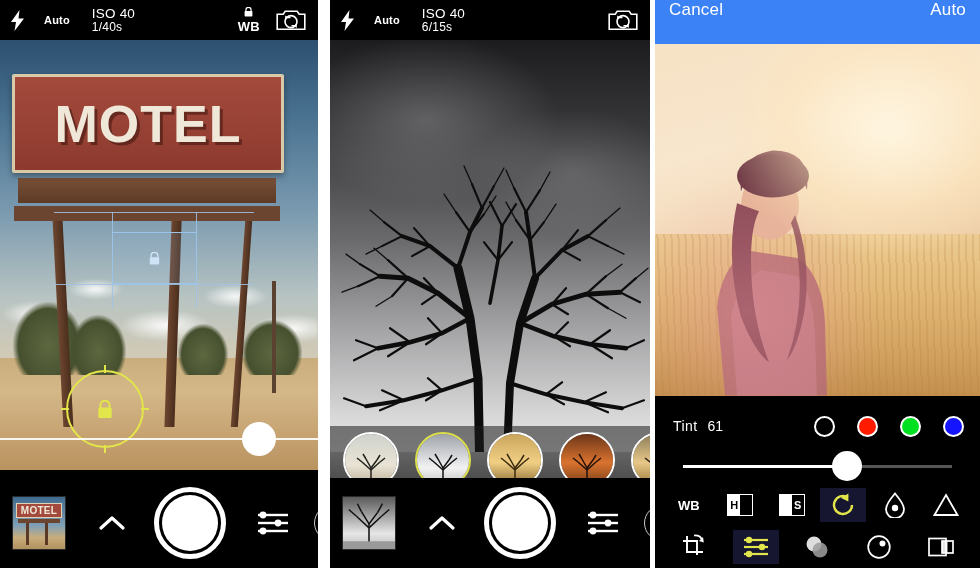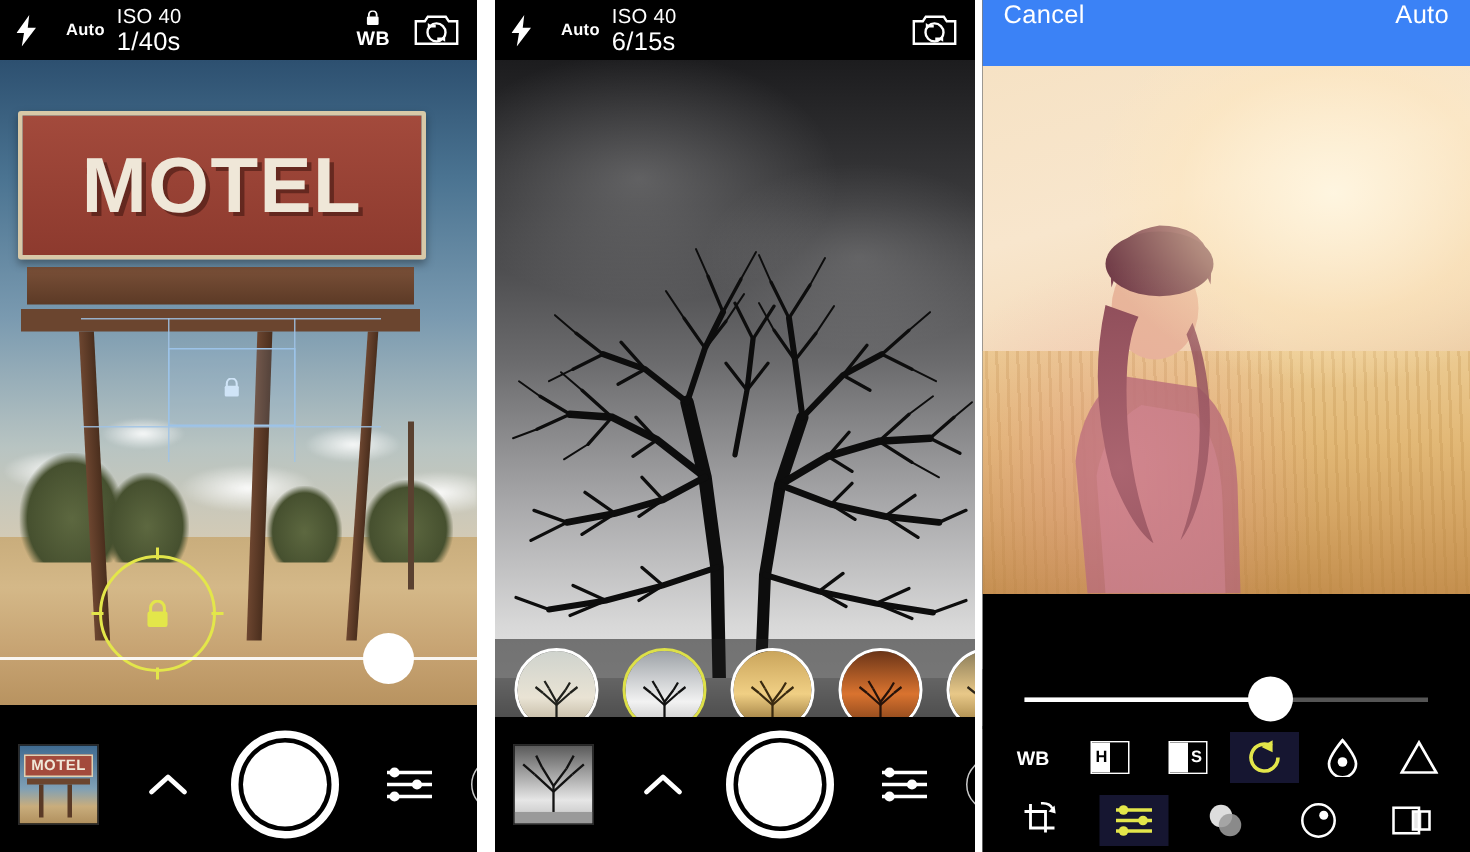--- a/index.html
+++ b/index.html
@@ -13,23 +13,23 @@
   .p2 { width:320px; }
   .gap2 { width:5px; flex:0 0 auto; background:#fff; }
   .p3 { width:325px; }
 
   
   .topbar { position:absolute; top:0; left:0; right:0; height:40px; background:#000;
     display:flex; align-items:center; color:#fff; z-index:20; }
   .flash { display:flex; align-items:center; margin-left:11px; gap:20px; }
   .bolt { width:13px; height:21px; }
   .auto-lbl { font-size:11px; font-weight:bold; letter-spacing:.2px; }
-  .iso-block { margin-left:8px; line-height:1.12; }
+  .iso-block { margin-left:22px; line-height:1.12; }
   .iso-l1 { font-size:13.5px; letter-spacing:.2px; }
-  .iso-l2 { font-size:17px; letter-spacing:.2px; }
+  .iso-l2 { font-size:12px; letter-spacing:.2px; }
   .wb-lock { margin-left:auto; text-align:center; line-height:1; }
   .wb-lockico { display:block; margin:0 auto 1px; width:9px; height:10px; }
   .wb-lbl { font-size:13px; font-weight:bold; letter-spacing:.3px; }
   .camflip { margin-left:16px; margin-right:12px; width:30px; height:24px; }
 
   
   .photo { position:absolute; left:0; right:0; }
   .p1 .photo { top:40px; height:430px; }
   .p2 .photo { top:40px; height:438px; }
 
@@ -502,20 +502,30 @@
       </svg>
       <div class="pink-haze"></div>
       <div class="sun-glow"></div>
     </div>
 
     <div class="edbar">
       <span class="edbtn">Cancel</span>
       <span class="edbtn">Auto</span>
     </div>
 
+    <div class="tintrow">
+      <span class="tint-lbl">Tint</span>
+      <span class="tint-val">61</span>
+      <div class="swatches">
+        <div class="sw" style="background:transparent;"></div>
+        <div class="sw" style="background:#ff1a00;"></div>
+        <div class="sw" style="background:#00e020;"></div>
+        <div class="sw" style="background:#1414ff;"></div>
+      </div>
+    </div>
 
     <div class="sliderrow">
       <div class="strack">
         <div class="sfill" id="sliderFill" style="width: 61%;"></div>
         <div class="sknob" id="sliderKnob" style="left: 61%;"></div>
       </div>
     </div>
 
     <div class="toolrow r1">
       <div class="t-item">

